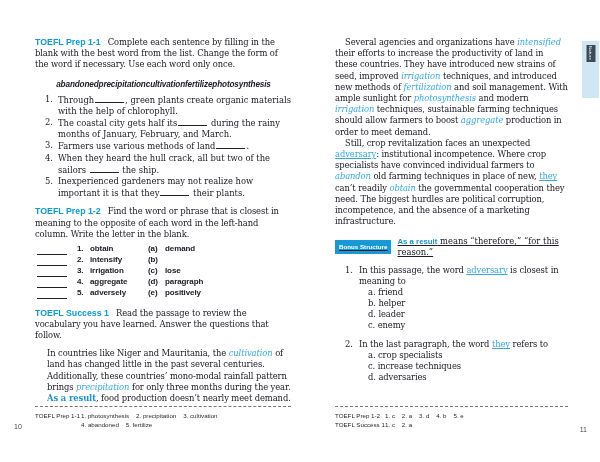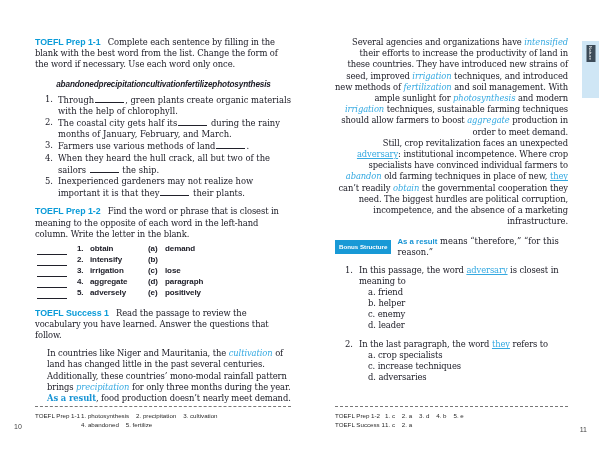--- a/index.html
+++ b/index.html
@@ -39,31 +39,31 @@
   }
   .mrow{display:flex;align-items:flex-end;line-height:10.9px;}
   .mblank{width:30px;border-bottom:0.9px solid var(--text,#20202a);height:8px;margin-right:10px;flex:none;}
   .mnum{width:13px;flex:none;}
   .mword{width:58px;flex:none;}
   .mletter{width:17px;flex:none;}
   .mdef{flex:1;}
 
   .passage{font-size:8.4px;line-height:11.2px;letter-spacing:-0.1px;}
   .passage-left{margin:7px 0 0 12px;}
-  .rp-para{text-indent:10px;margin:0;text-align:right;}
+  .rp-para{text-indent:10px;margin:0;}
   .seg-p{}
   .seg-bi{color:var(--vocab_blue,#35a9e1);font-style:italic;}
   .seg-bb{color:var(--bold_blue,#1894d4);font-weight:bold;}
   .seg-bu{color:var(--vocab_blue,#35a9e1);text-decoration:underline;text-underline-offset:1px;}
   .seg-blank{
     display:inline-block;width:29px;height:8px;margin:0 1px;
     border-bottom:0.9px solid var(--text,#20202a);
   }
 
-  .bonus-line{display:flex;align-items:center;gap:6px;margin:9px 0 8px 0;font-size:8.4px;line-height:10px;}
+  .bonus-line{display:flex;align-items:center;gap:6px;margin:9px 0 8px 0;font-size:8.4px;line-height:10px;text-decoration:underline;}
   .bonus-badge{
     flex:none;background:var(--badge_bg,#1899d6);color:var(--badge_text,#fff);
     font-family:"Liberation Sans",sans-serif;font-size:6.2px;font-weight:bold;
     padding:1.5px 4px 2px 4px;white-space:nowrap;
   }
   .bonus-line .seg-bb{font-family:"Liberation Sans",sans-serif;font-size:7.8px;}
 
   .question{display:flex;font-size:8.4px;line-height:11px;margin:0 0 8px 10px;letter-spacing:-0.1px;}
   .qnum{width:14px;flex:none;}
   .qbody{flex:1;}
@@ -206,22 +206,22 @@
       <span class="bonus-badge">Bonus Structure</span>
       <span><span class="seg-bb">As a result</span><span class="seg-p"> means “therefore,” “for this reason.”</span></span>
     </div>
 
     <div class="question">
       <span class="qnum">1.</span>
       <div class="qbody">
         <div><span class="seg-p">In this passage, the word </span><span class="seg-bu">adversary</span><span class="seg-p"> is closest in meaning to</span></div>
         <div class="qopt">a. friend</div>
         <div class="qopt">b. helper</div>
+        <div class="qopt">d. leader</div>
         <div class="qopt">c. enemy</div>
-        <div class="qopt">d. leader</div>
       </div>
     </div>
 
     <div class="question">
       <span class="qnum">2.</span>
       <div class="qbody">
         <div><span class="seg-p">In the last paragraph, the word </span><span class="seg-bu">they</span><span class="seg-p"> refers to</span></div>
         <div class="qopt">a. crop specialists</div>
         <div class="qopt">c. increase techniques</div>
         <div class="qopt">d. adversaries</div>

